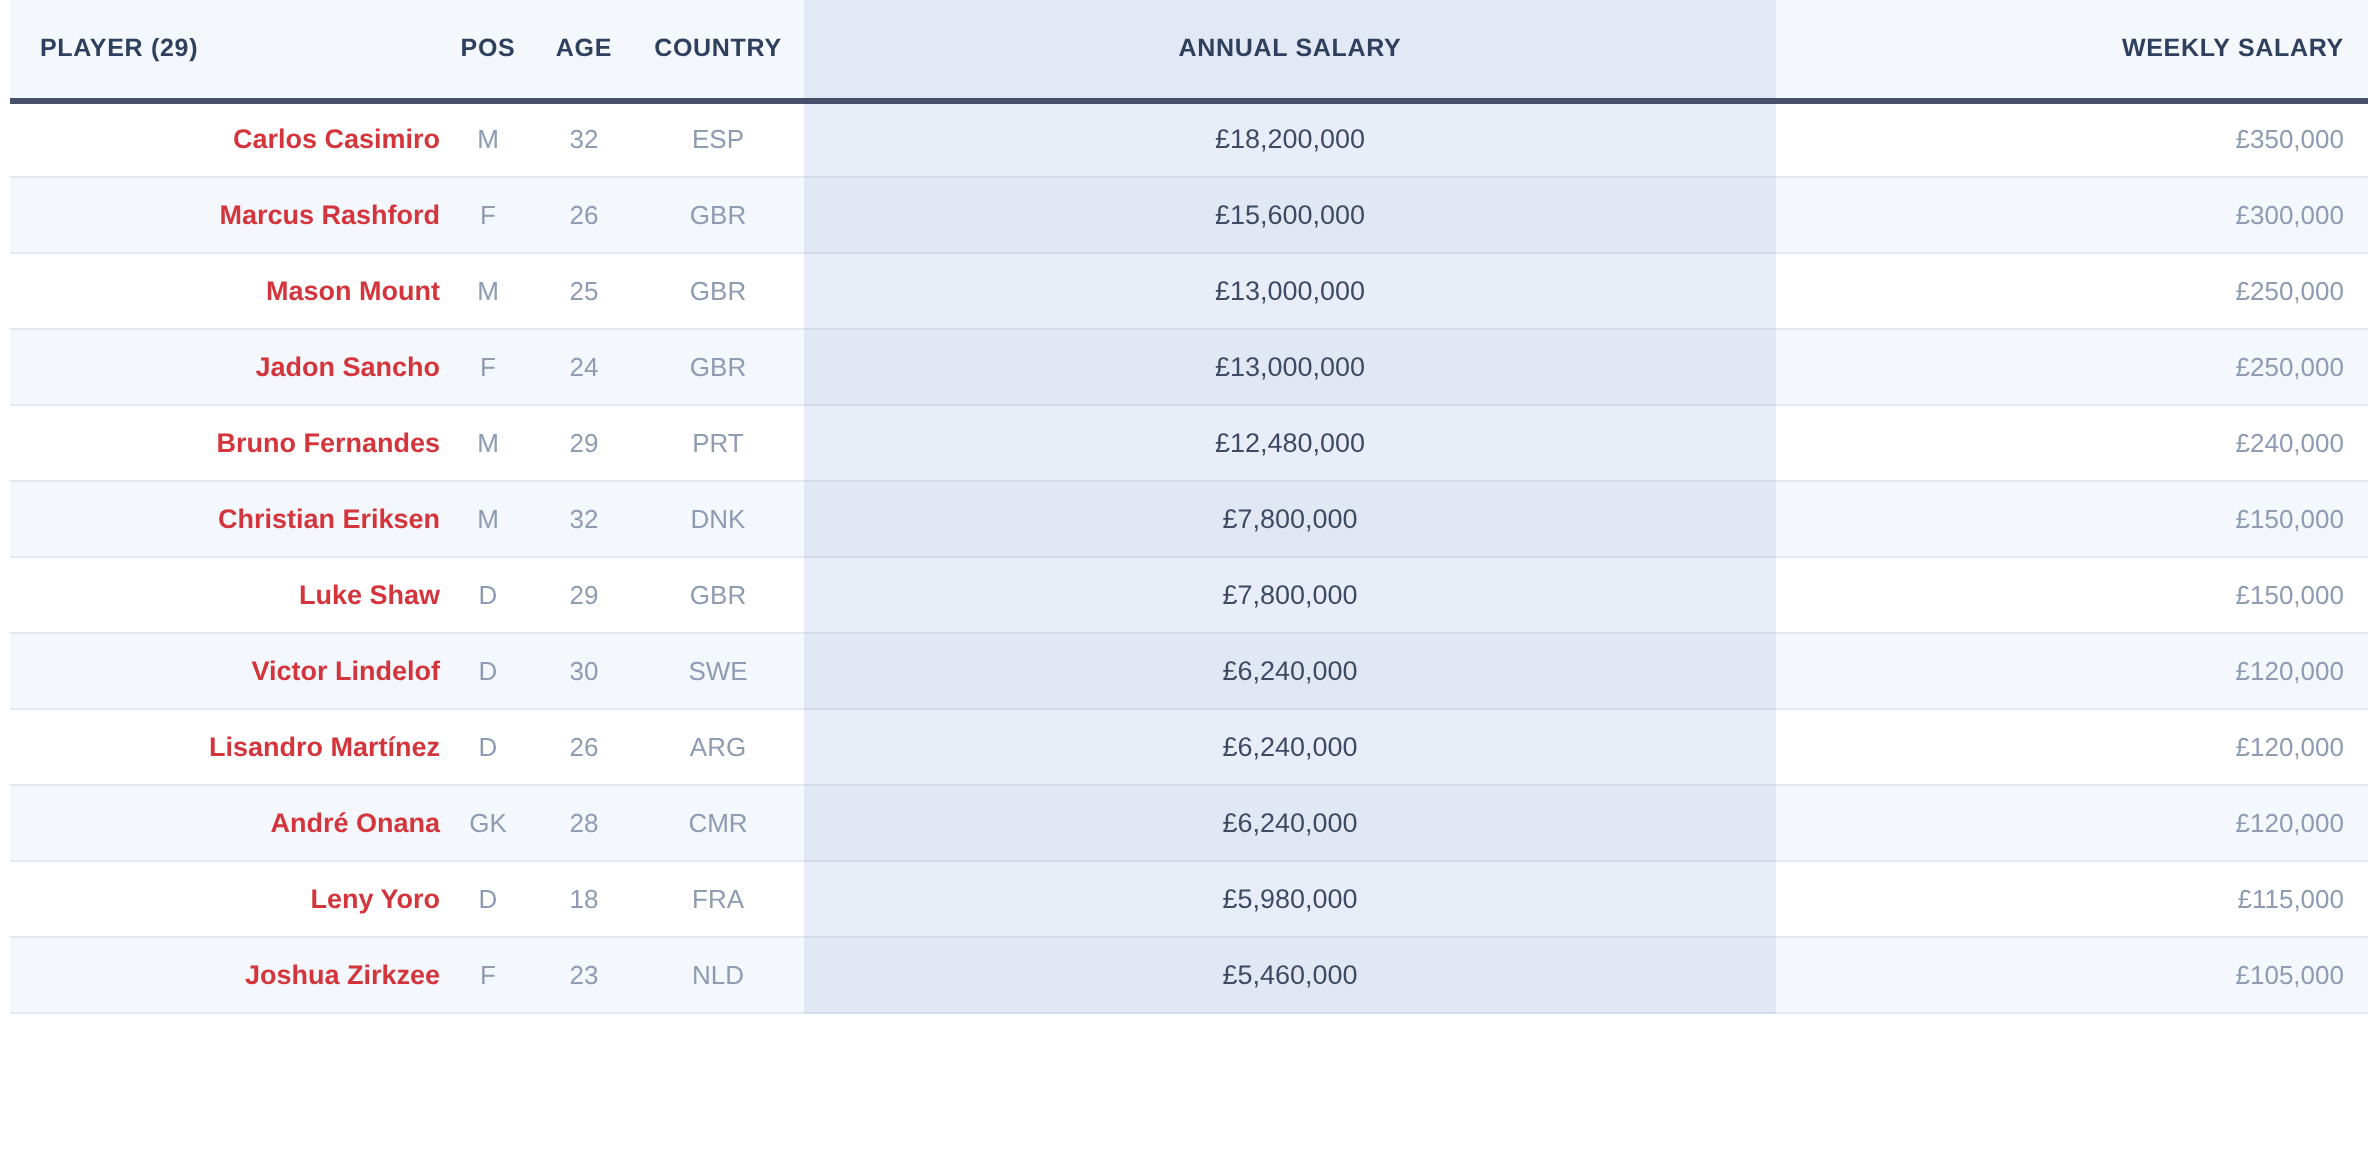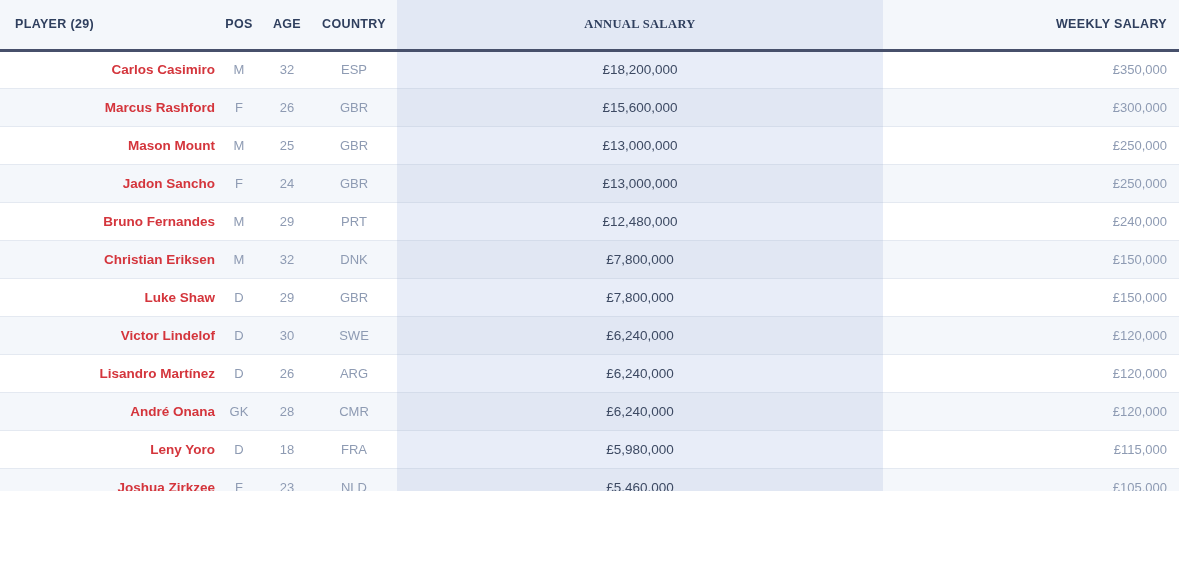--- a/index.html
+++ b/index.html
@@ -11,24 +11,25 @@
   body {
     width: 1184px;
     height: 587px;
     overflow: hidden;
     font-family: "Liberation Sans", sans-serif;
     -webkit-font-smoothing: antialiased;
   }
 
   .table-wrap {
     width: 1184px;
-    height: 491px;
+    height: 587px;
     position: relative;
     background: #ffffff;
     box-sizing: border-box;
+    padding-left: 5px;
     overflow: hidden;
   }
 
   table.salary-table {
     width: 1179px;
     border-collapse: collapse;
     table-layout: fixed;
     font-size: 13px;
   }
 
@@ -51,21 +52,21 @@
     height: 50px;
     vertical-align: middle;
     border-bottom: 3px solid #47506b;
     box-sizing: border-box;
     white-space: nowrap;
   }
   thead th.h-player  { text-align: left;  padding-left: 15px; }
   thead th.h-pos,
   thead th.h-age,
   thead th.h-country { text-align: center; }
-  thead th.h-annual  { text-align: center; background: #e2e8f4; font-family: Liberation Serif, serif; }
+  thead th.h-annual  { text-align: center; background: #e2e8f4; }
   thead th.h-weekly  { text-align: right; padding-right: 12px; }
 
   
   tbody tr { height: 38px; }
 
   tbody td {
     height: 38px;
     padding: 0;
     box-sizing: border-box;
     vertical-align: middle;

